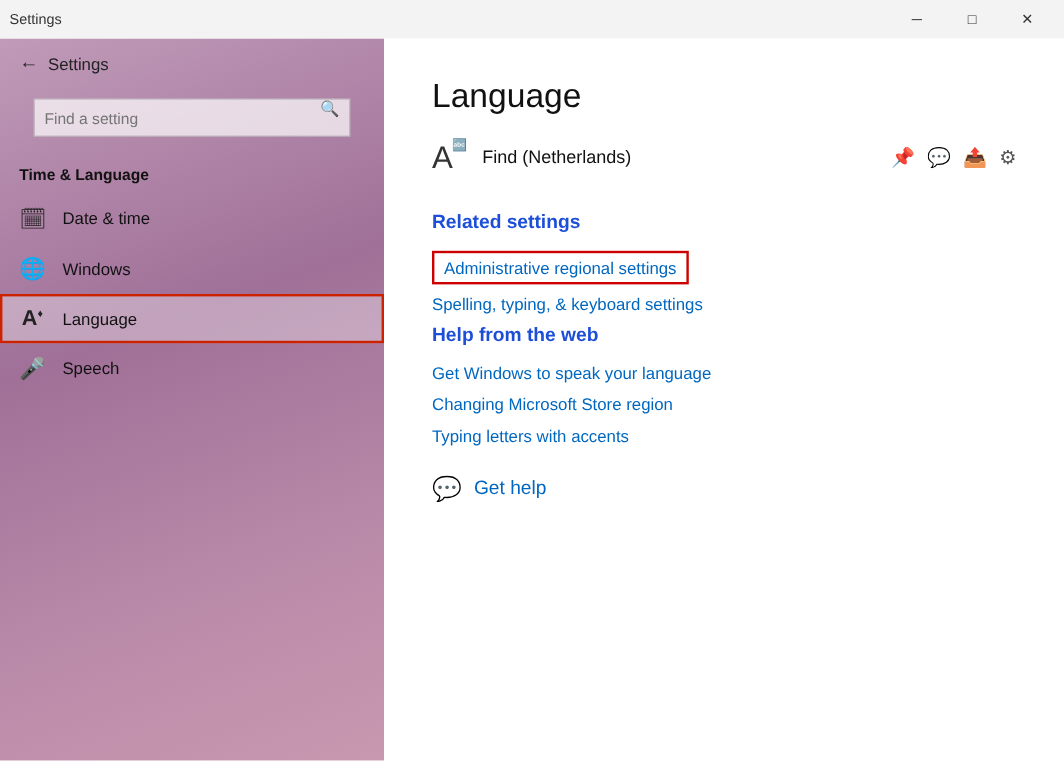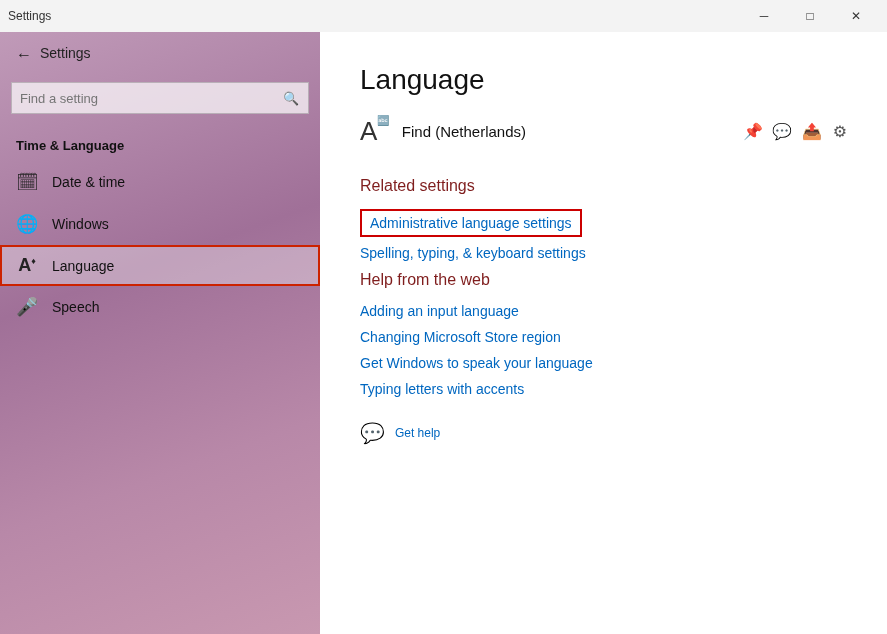--- a/index.html
+++ b/index.html
@@ -75,23 +75,22 @@
     .sidebar-back-arrow {
       font-size: 16px;
       color: #222;
     }
     .sidebar-app-title {
       font-size: 14px;
       font-weight: 400;
       color: #222;
     }
     .sidebar-search {
-      margin: 8px 11px;
-      display: flex;
-      align-items: center;
+      margin: 8px 28px;
+      display: flex;
       background: rgba(255,255,255,0.7);
       border: 1px solid rgba(0,0,0,0.2);
       height: 32px;
       padding: 0 8px;
     }
     .sidebar-search input {
       border: none;
       background: transparent;
       outline: none;
       flex: 1;
@@ -171,22 +170,22 @@
       align-items: center;
     }
     .lang-action-icon {
       font-size: 16px;
       color: #555;
       cursor: pointer;
     }
 
     .section-heading {
       font-size: 16px;
-      font-weight: 400;
-      color: #7f1d1d;
+      font-weight: 700;
+      color: #1d4ed8;
       margin-bottom: 14px;
       margin-top: 10px;
     }
     .related-link {
       display: block;
       font-size: 14px;
       color: #0067c0;
       cursor: pointer;
       margin-bottom: 10px;
       text-decoration: none;
@@ -209,21 +208,21 @@
       align-items: center;
       gap: 10px;
       margin-top: 24px;
       cursor: pointer;
     }
     .help-icon {
       font-size: 20px;
       color: #0067c0;
     }
     .help-label {
-      font-size: 12px;
+      font-size: 16px;
       color: #0067c0;
       text-align: right;
     }
 
     
     ::-webkit-scrollbar { width: 8px; }
     ::-webkit-scrollbar-track { background: #f0f0f0; }
     ::-webkit-scrollbar-thumb { background: #ccc; }
   </style>
 </head>
@@ -290,31 +289,30 @@
         <span class="lang-action-icon">💬</span>
         <span class="lang-action-icon">📤</span>
         <span class="lang-action-icon">⚙</span>
       </div>
     </div>
 
     <div>
       <div class="section-heading">Related settings</div>
 
       <div class="admin-link-box">
-        <a class="related-link">Administrative language settings</a>
+        <a class="related-link">Administrative regional settings</a>
       </div>
       <br>
       <a class="related-link">Spelling, typing, &amp; keyboard settings</a>
     </div>
 
     <div class="section-gap">
       <div class="section-heading">Help from the web</div>
-      <a class="related-link">Adding an input language</a>
+      <a class="related-link">Get Windows to speak your language</a>
       <a class="related-link">Changing Microsoft Store region</a>
-      <a class="related-link">Get Windows to speak your language</a>
       <a class="related-link">Typing letters with accents</a>
     </div>
 
     <div class="help-link">
       <span class="help-icon">💬</span>
       <span class="help-label">Get help</span>
     </div>
 
   </div>
 </div>

